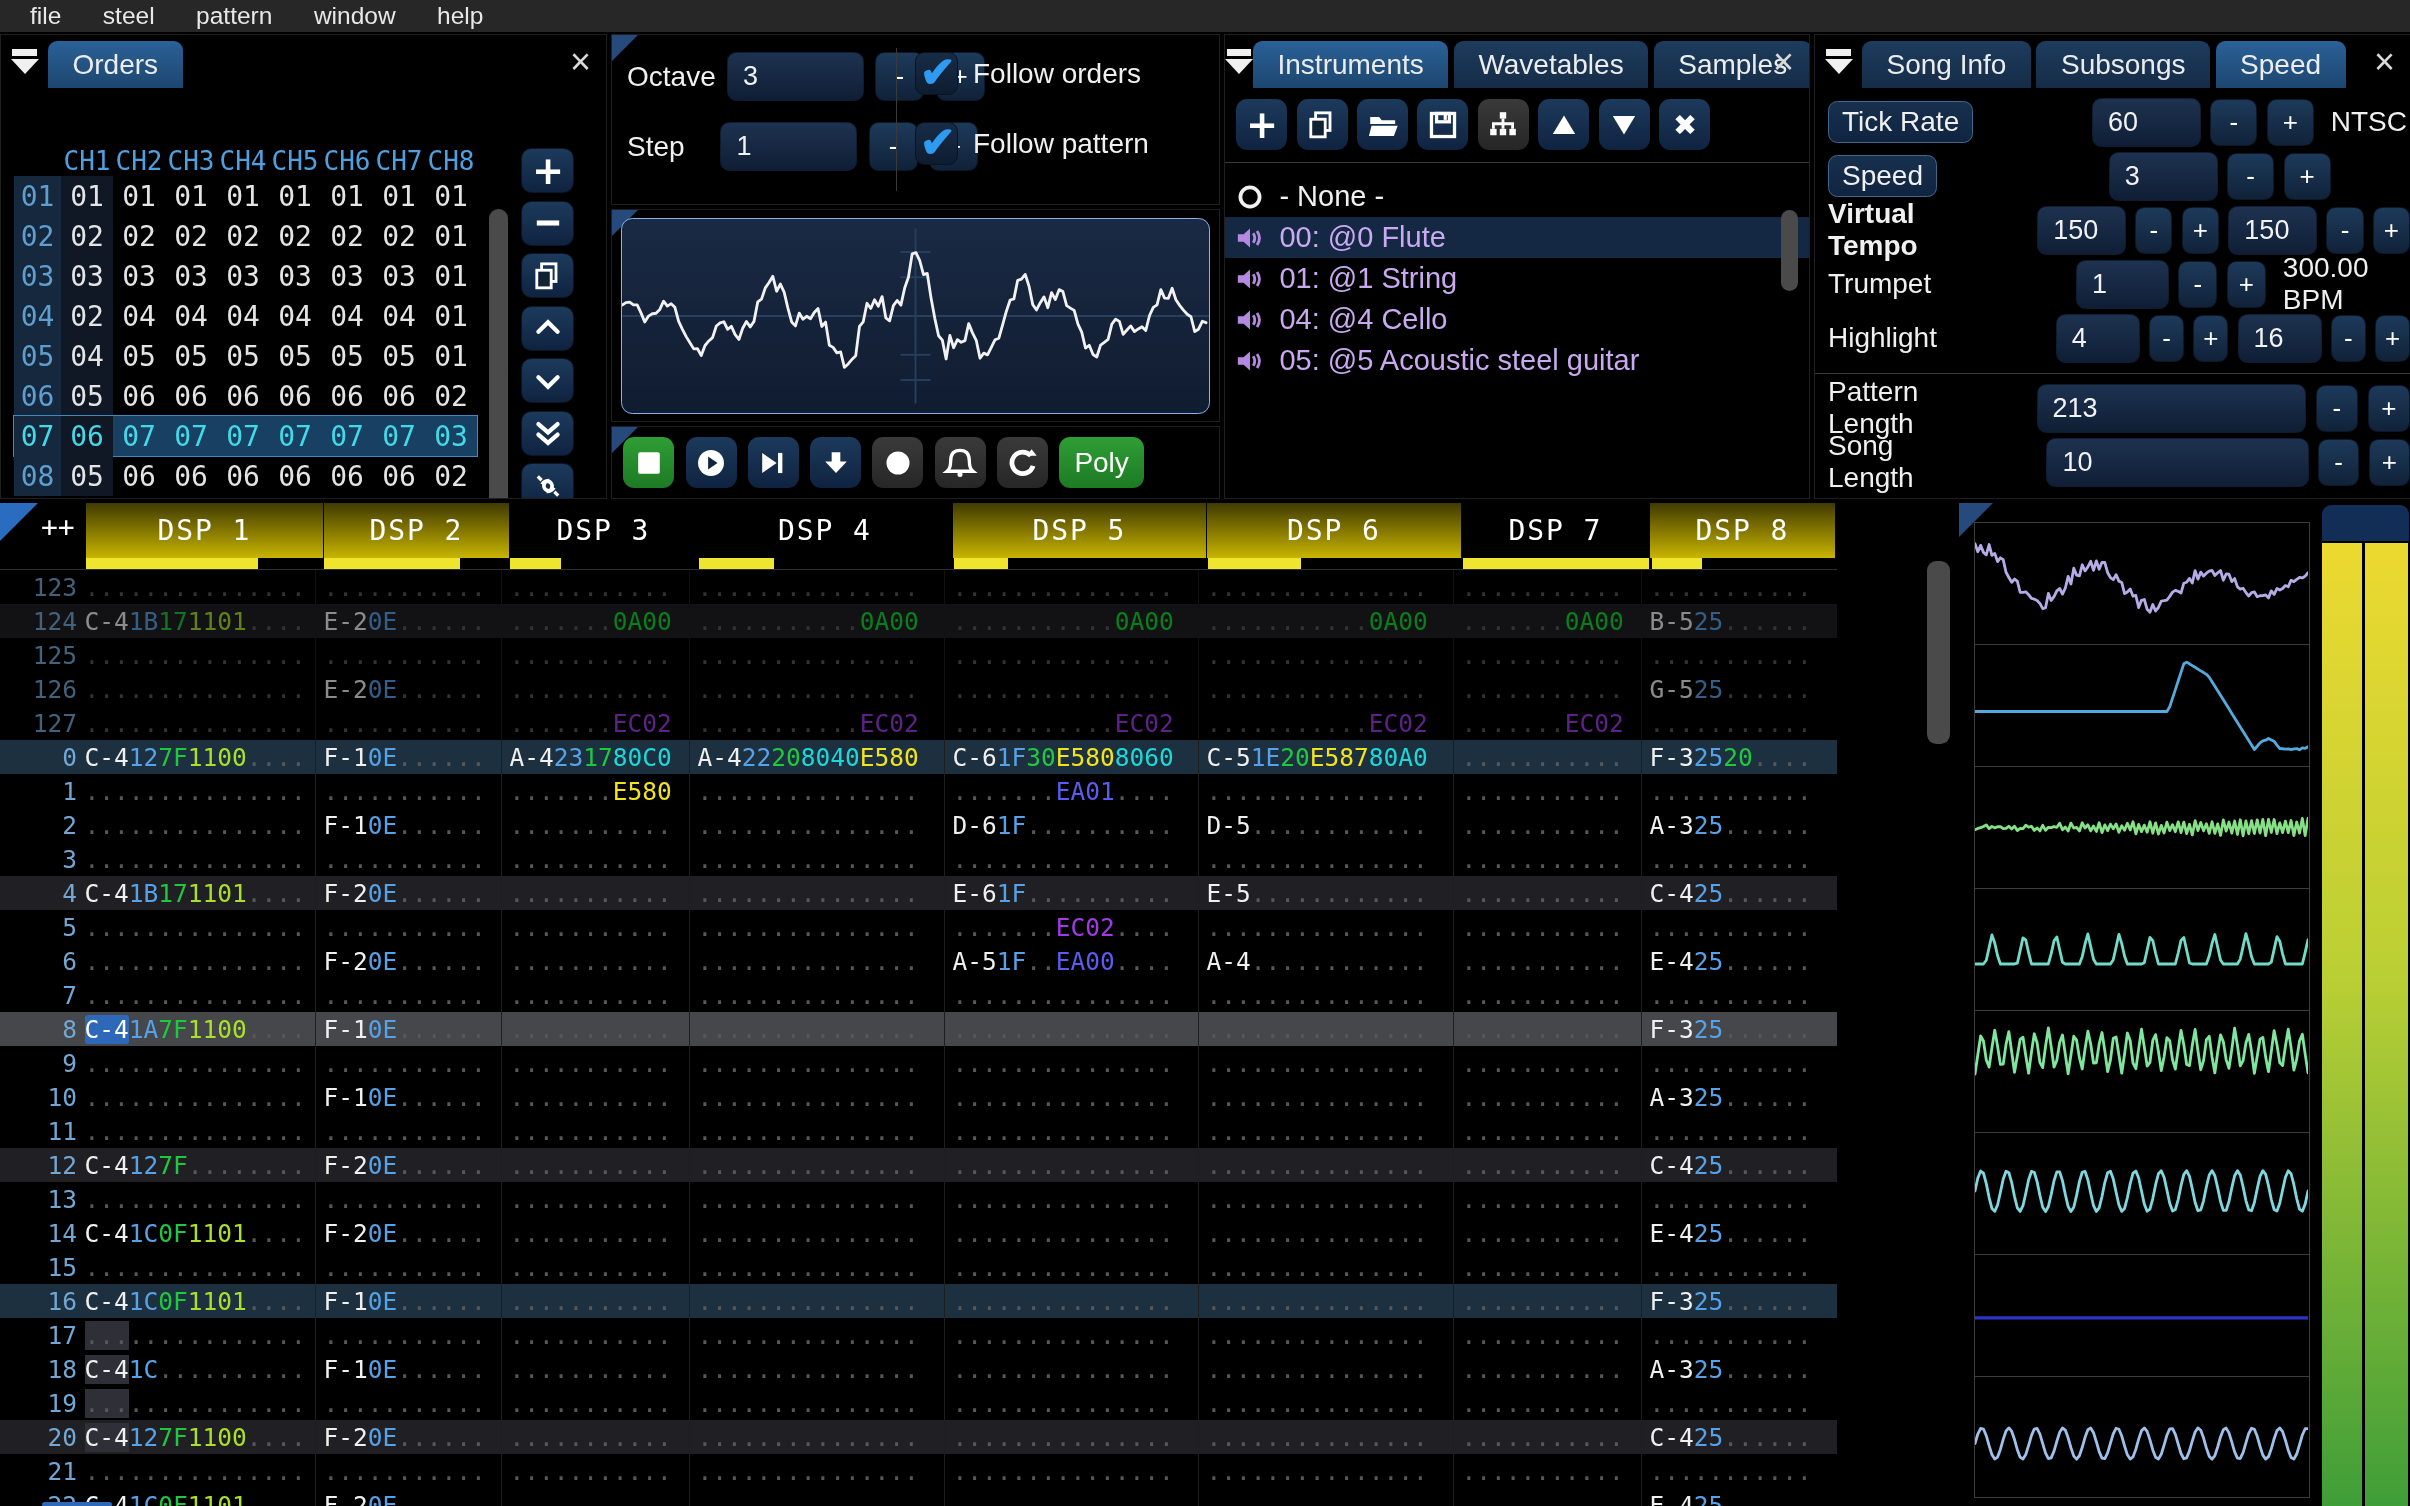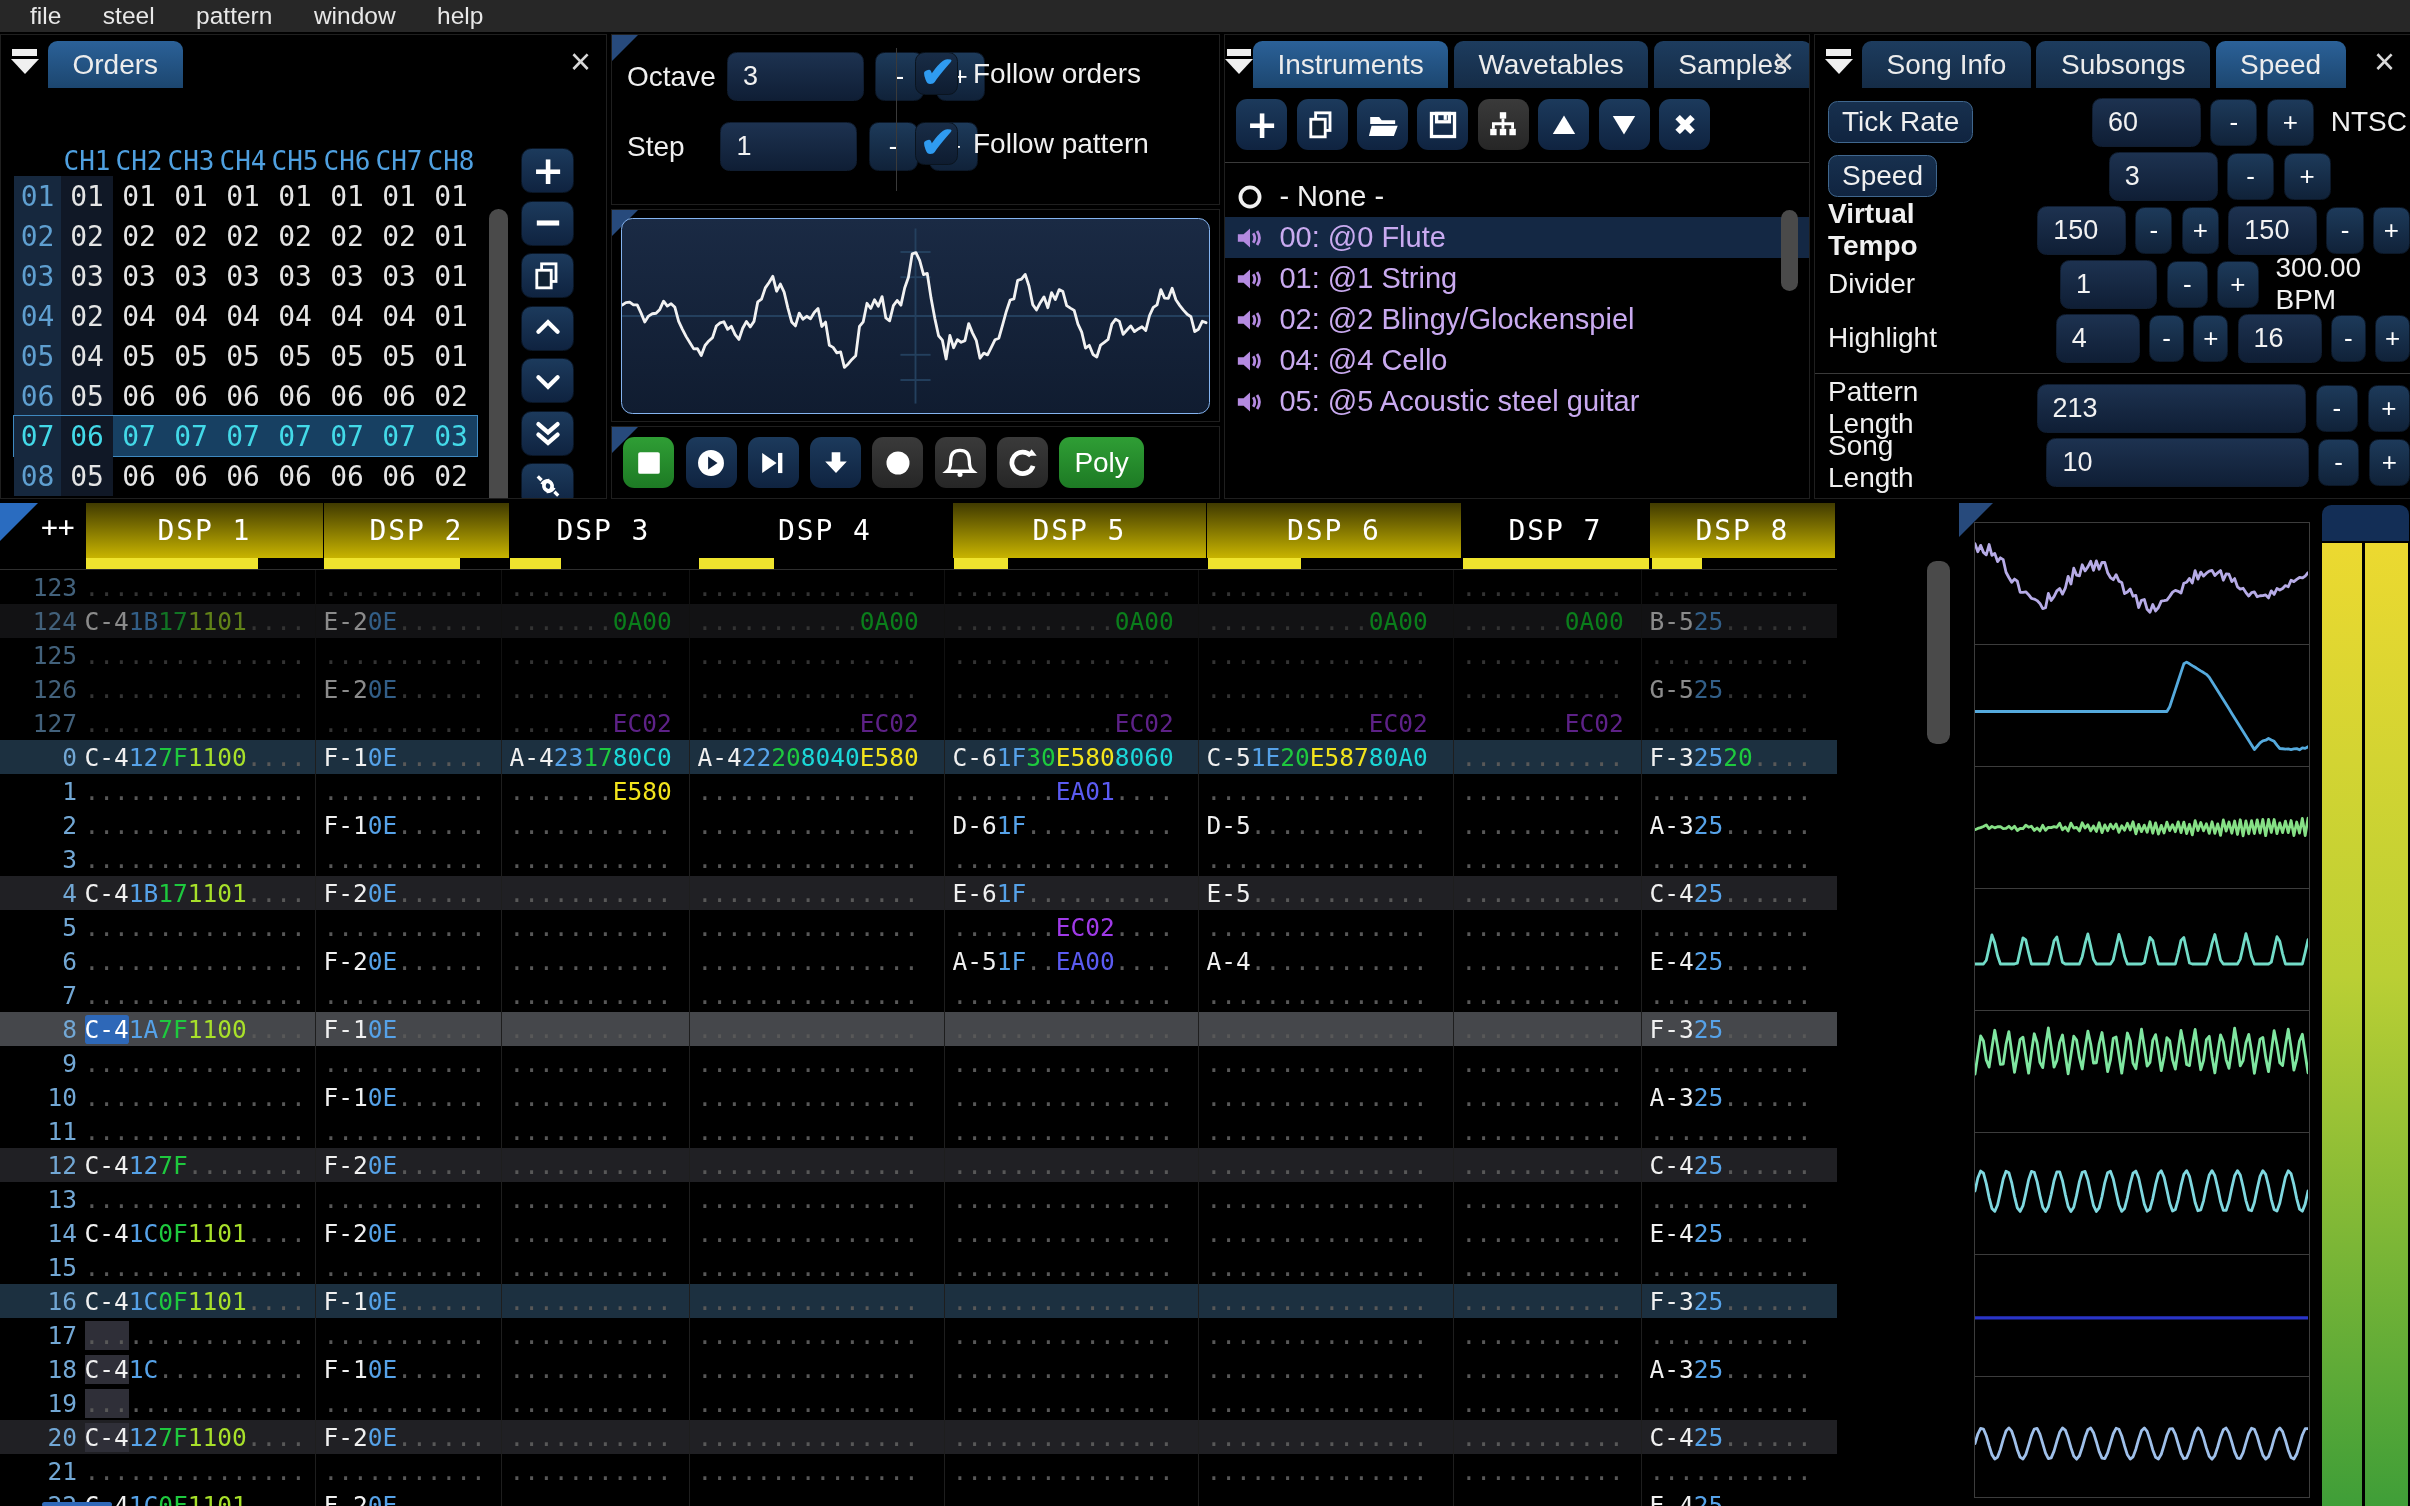--- a/index.html
+++ b/index.html
@@ -471,29 +471,20 @@
         </span>
         <span class="iid">01: @1 String</span>
       </div>
       <div class="ins-item">
         <span>
           <svg width="32" height="32" viewBox="0 0 34 34">
             <polygon points="4.08,12.92 10.2,12.92 17,6.800000000000001 17,27.200000000000003 10.2,21.08 4.08,21.08" fill="#b48ae0"></polygon>
             <path d="M 20.4 11.899999999999999 q 3.4000000000000004 5.1 0 10.2 M 24.48 9.520000000000001 q 5.1 7.48 0 14.96" fill="none" stroke="#b48ae0" stroke-width="3"></path>
           </svg>
         </span>
-        <span class="iid">02: @2 Blingy/Glockenspiel</span>
-      </div>
-      <div class="ins-item">
-        <span>
-          <svg width="32" height="32" viewBox="0 0 34 34">
-            <polygon points="4.08,12.92 10.2,12.92 17,6.800000000000001 17,27.200000000000003 10.2,21.08 4.08,21.08" fill="#b48ae0"></polygon>
-            <path d="M 20.4 11.899999999999999 q 3.4000000000000004 5.1 0 10.2 M 24.48 9.520000000000001 q 5.1 7.48 0 14.96" fill="none" stroke="#b48ae0" stroke-width="3"></path>
-          </svg>
-        </span>
         <span class="iid">04: @4 Cello</span>
       </div>
       <div class="ins-item">
         <span>
           <svg width="32" height="32" viewBox="0 0 34 34">
             <polygon points="4.08,12.92 10.2,12.92 17,6.800000000000001 17,27.200000000000003 10.2,21.08 4.08,21.08" fill="#b48ae0"></polygon>
             <path d="M 20.4 11.899999999999999 q 3.4000000000000004 5.1 0 10.2 M 24.48 9.520000000000001 q 5.1 7.48 0 14.96" fill="none" stroke="#b48ae0" stroke-width="3"></path>
           </svg>
         </span>
         <span class="iid">05: @5 Acoustic steel guitar</span>
@@ -535,21 +526,21 @@
         <span class="fieldlabel" style="width: auto; font-weight: bold;">Virtual Tempo</span>
         <span style="flex: 0 0 47px;"></span>
         <div class="numbox" style="width: 109px; height: 49px;">150</div>
         <div class="stepbtn" style="width: 47px; height: 47px;">-</div>
         <div class="stepbtn" style="width: 47px; height: 47px;">+</div>
         <div class="numbox" style="width: 109px; height: 49px;">150</div>
         <div class="stepbtn" style="width: 47px; height: 47px;">-</div>
         <div class="stepbtn" style="width: 47px; height: 47px;">+</div>
       </div>
       <div class="song-row">
-        <span class="fieldlabel" style="width: auto;">Divider</span>
+        <span class="fieldlabel" style="width: auto;">Trumpet</span>
         <span style="flex: 0 0 126px;"></span>
         <div class="numbox" style="width: 109px; height: 49px;">1</div>
         <div class="stepbtn" style="width: 47px; height: 47px;">-</div>
         <div class="stepbtn" style="width: 47px; height: 47px;">+</div>
         <span class="fieldlabel" style="margin-left: 7.5px;">300.00 BPM</span>
       </div>
       <div class="song-row">
         <span class="fieldlabel" style="width: auto;">Highlight</span>
         <span style="flex: 0 0 100px;"></span>
         <div class="numbox" style="width: 109px; height: 49px;">4</div>

